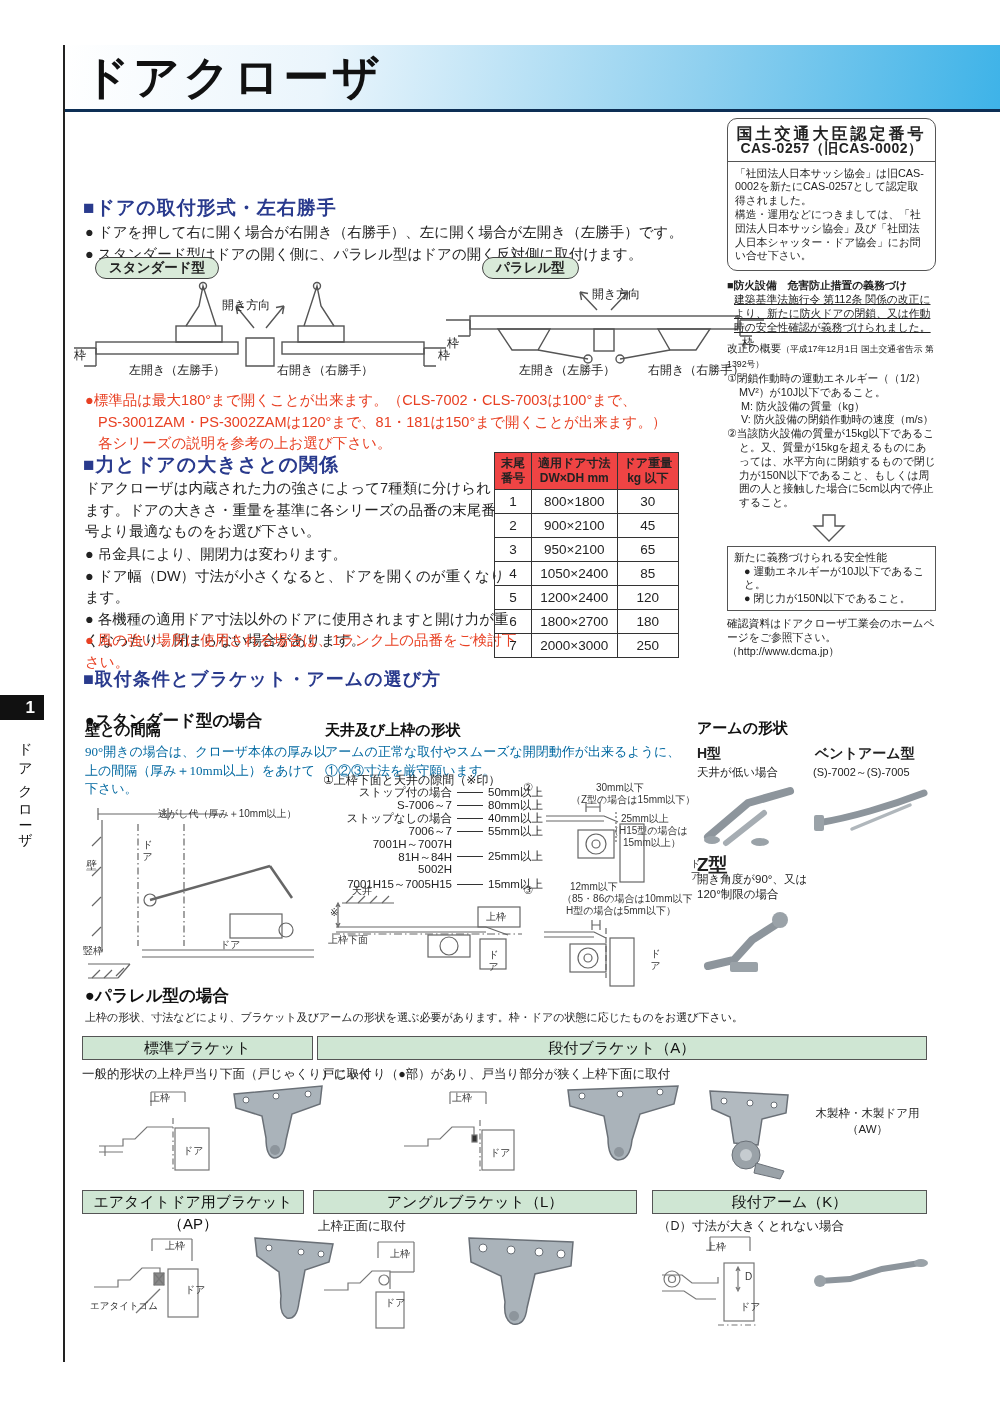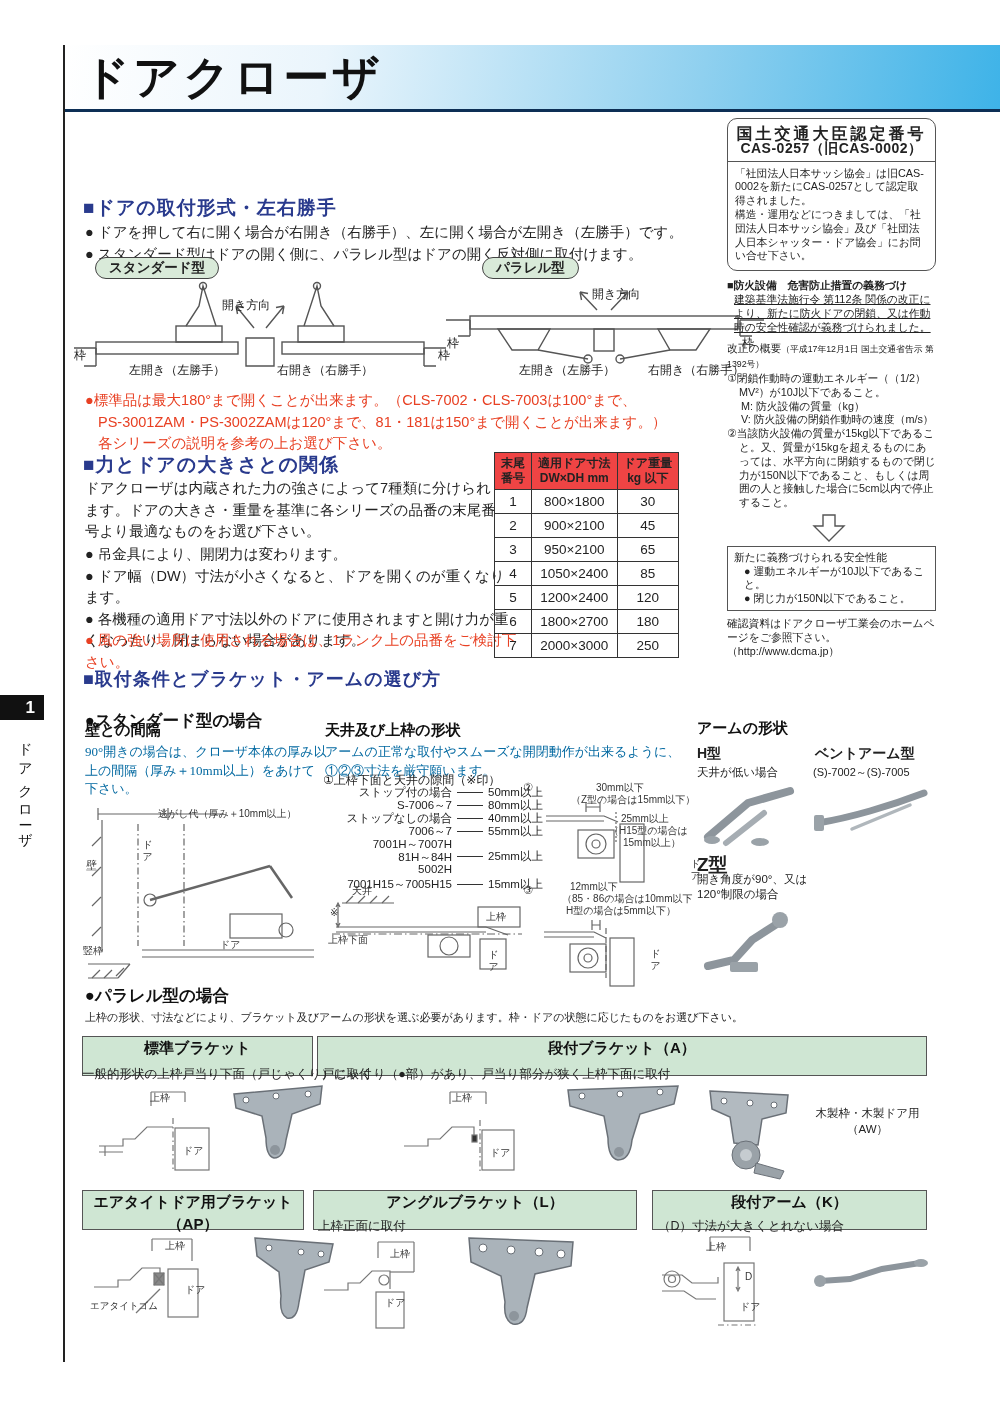--- a/index.html
+++ b/index.html
@@ -42,22 +42,22 @@
   .safetybox{border:1.2px solid #555;padding:4px 6px;margin-top:4px;}
   
   .subh{font-size:16.5px;font-weight:bold;color:#111;}
   .colh{font-size:15px;font-weight:bold;color:#111;}
   .body13{font-size:13px;line-height:18.5px;color:#0369a1;font-family:Liberation Serif, serif;}
   .specrow{position:absolute;display:flex;align-items:center;font-size:11.5px;color:#222;}
   .sname{width:122px;text-align:right;white-space:pre-line;line-height:12.5px;}
   .leader{width:26px;height:0;border-top:1.5px solid #333;margin:0 5px;flex:none;}
   .sval{white-space:nowrap;}
   
-  .gbar{position:absolute;height:40px;background:#cfe6d3;border:1.2px solid #555;
-    box-sizing:border-box;text-align:center;font-size:15px;font-weight:bold;line-height:22px;color:#111;}
+  .gbar{position:absolute;height:24px;background:#cfe6d3;border:1.2px solid #555;
+    box-sizing:border-box;text-align:center;font-size:15px;font-weight:normal;line-height:22px;color:#111;}
   .cdesc{position:absolute;font-size:12.5px;color:#222;white-space:nowrap;}
   svg{position:absolute;overflow:visible;}
   .pre{white-space:pre-line;}
 </style>
 </head>
 <body>
 
 <div class="page">
 
   <div class="banner">

